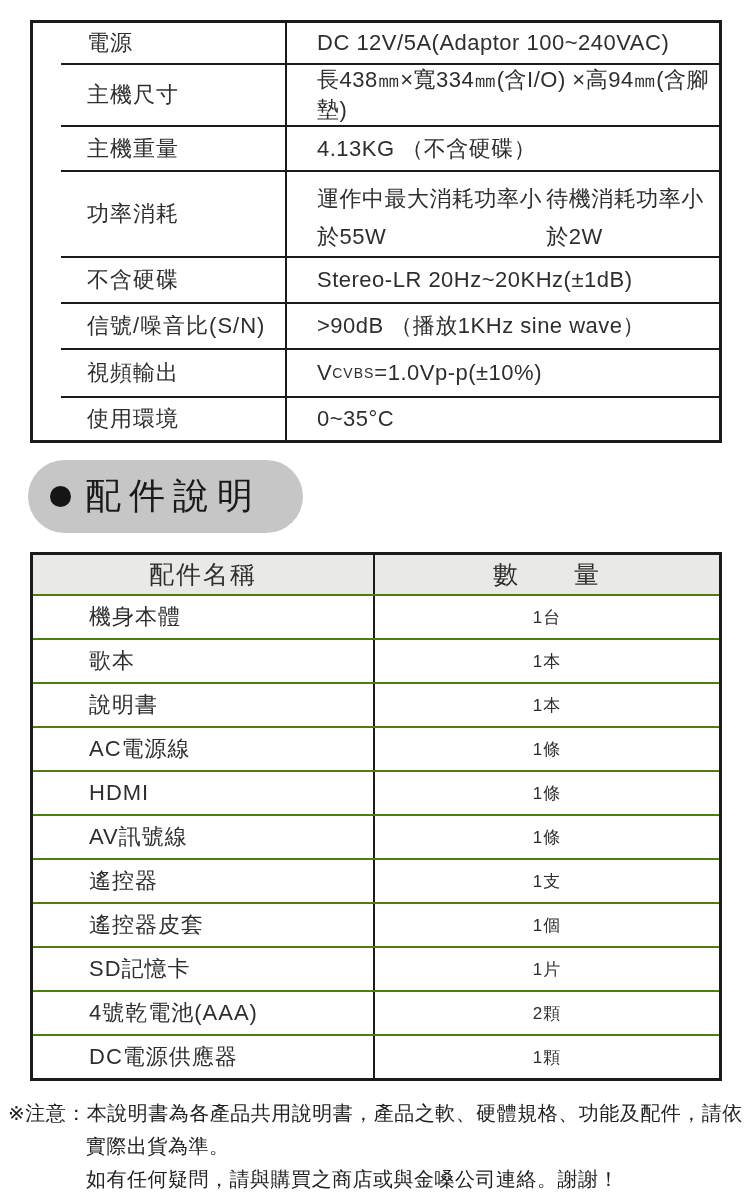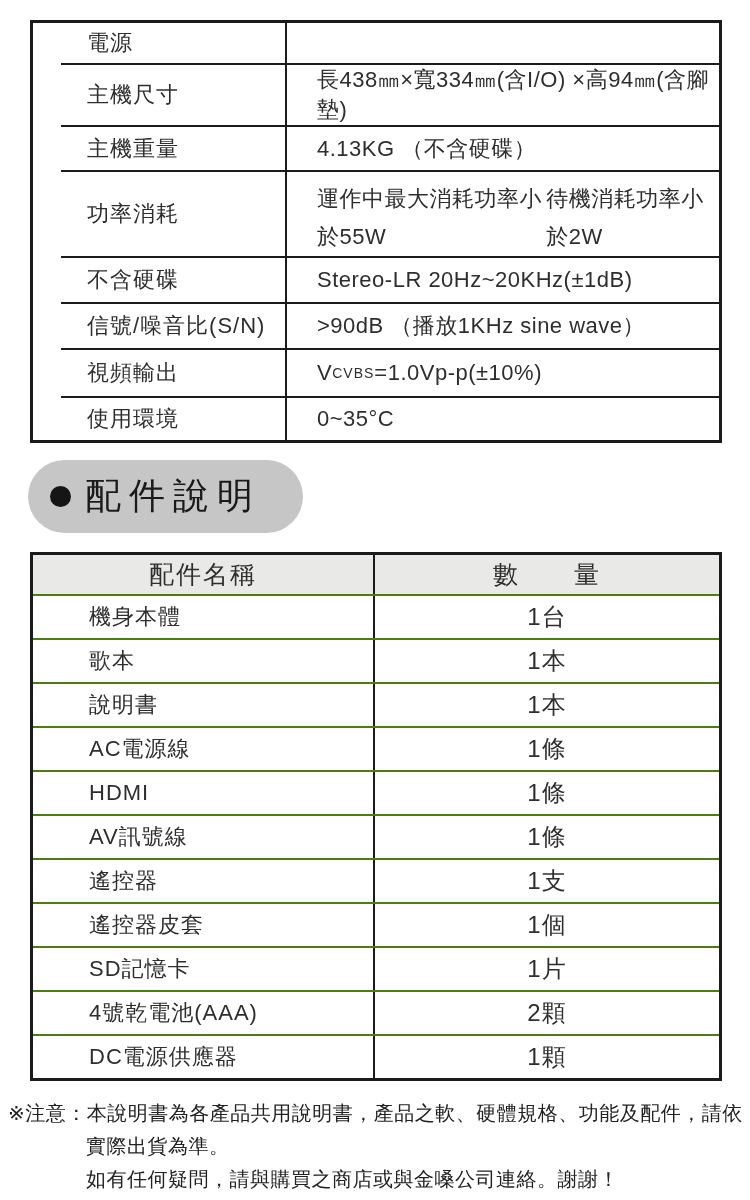--- a/index.html
+++ b/index.html
@@ -102,21 +102,21 @@
     box-sizing: border-box;
     border-right: 2px solid #1b1b1b;
     display: flex; align-items: center;
     padding-left: 56px;
     font-size: 22px;
     letter-spacing: 1px;
   }
   .qty-cell {
     flex: 1;
     display: flex; align-items: center; justify-content: center;
-    font-size: 24px;
+    font-size: 17px;
     letter-spacing: 1px;
   }
 
   
   .notice {
     position: absolute;
     left: 8px; top: 1097px;
     width: 740px;
     font-size: 20px;
     line-height: 33px;
@@ -127,20 +127,21 @@
   .notice .indent { margin-left: 78px; }
 </style>
 </head>
 <body>
 
 <div class="page">
 
   <div class="spec-table">
     <div class="spec-row h40">
       <div class="spec-label">電源</div>
+      <div class="spec-value">DC 12V/5A(Adaptor 100~240VAC)</div>
     </div>
     <div class="spec-row h43">
       <div class="spec-label">主機尺寸</div>
       <div class="spec-value">長438㎜×寬334㎜(含I/O) ×高94㎜(含腳墊)</div>
     </div>
     <div class="spec-row h43">
       <div class="spec-label">主機重量</div>
       <div class="spec-value">4.13KG （不含硬碟）</div>
     </div>
     <div class="spec-row h84">

